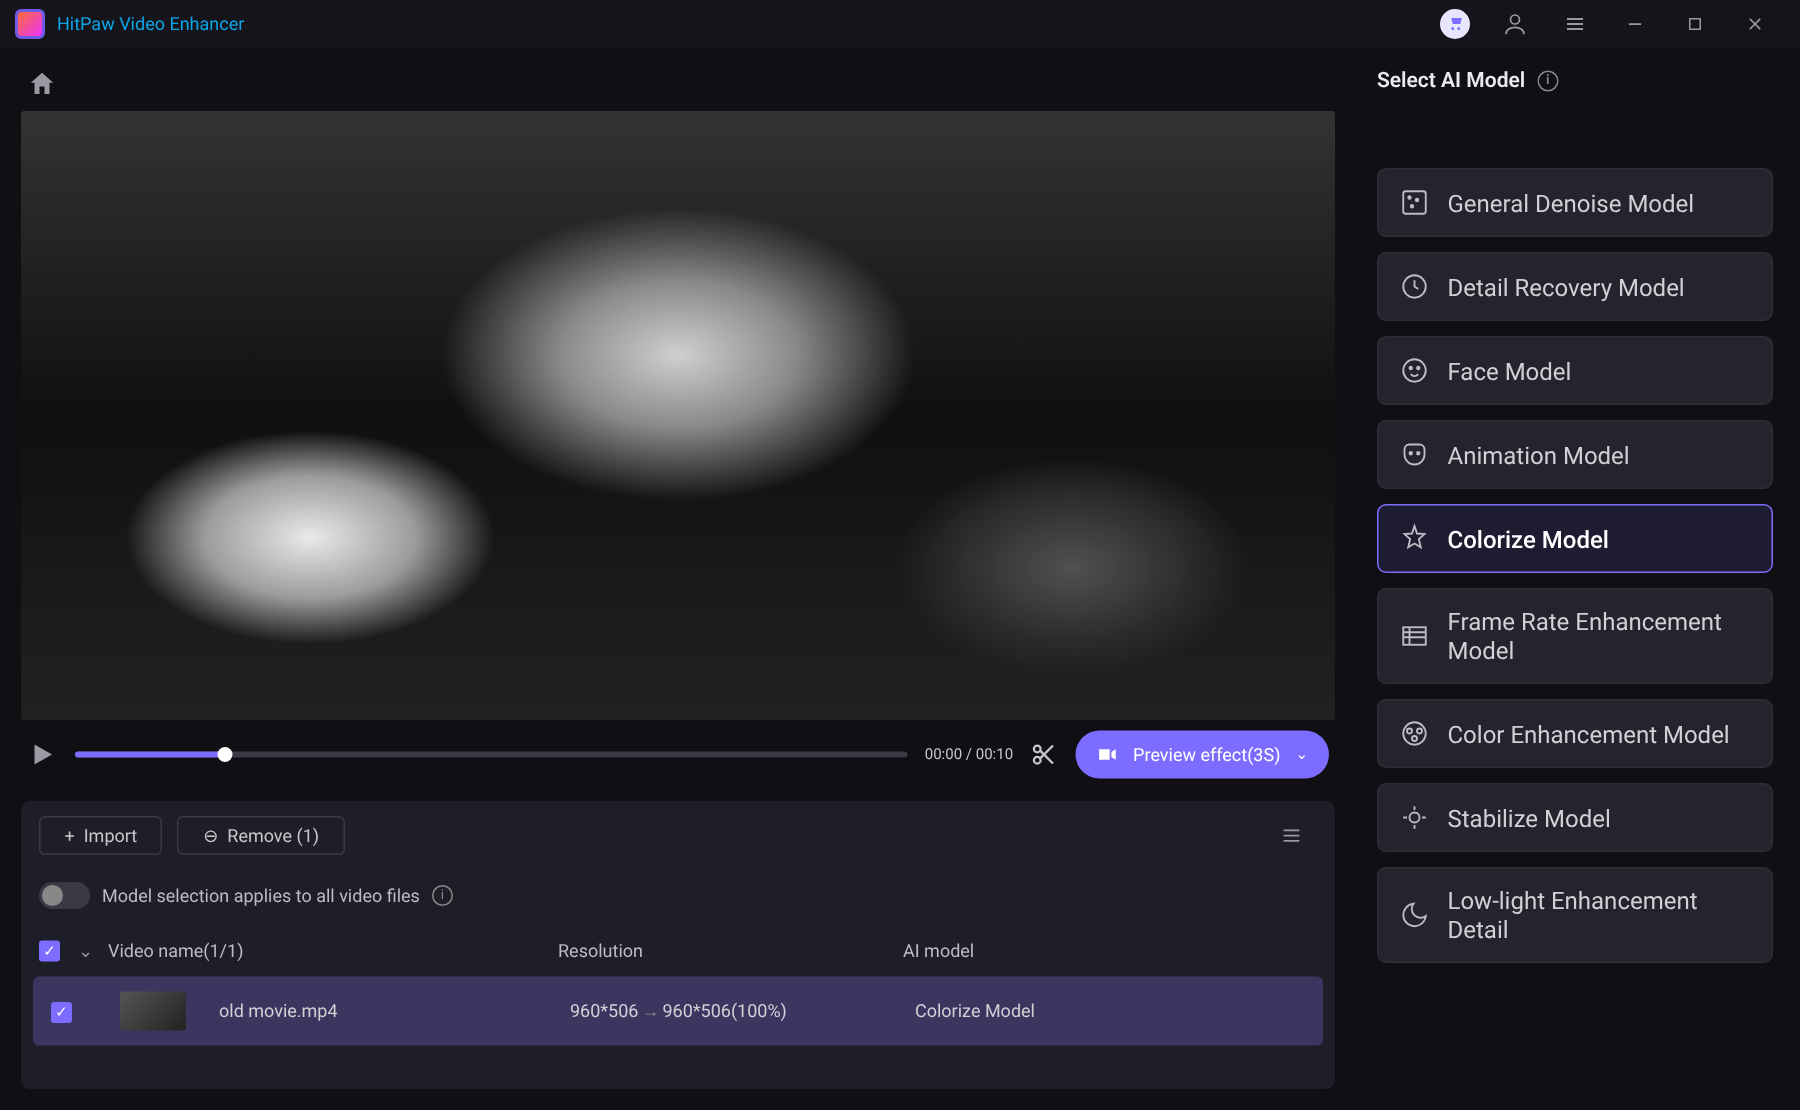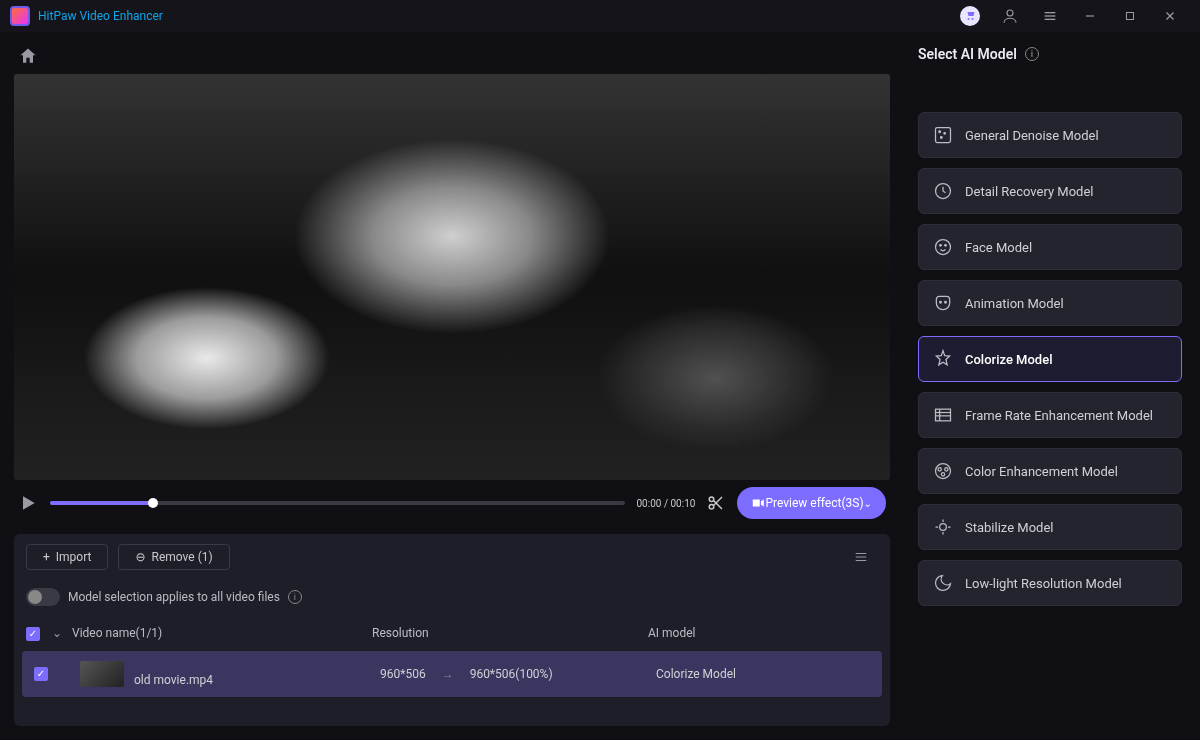--- a/index.html
+++ b/index.html
@@ -22,45 +22,45 @@
   radial-gradient(ellipse 15% 20% at 80% 75%, #555 0%, #333 60%, transparent 90%),
   linear-gradient(180deg,#3a3a3a 0%,#1a1a1a 50%,#2a2a2a 100%);
   filter:grayscale(100%) contrast(1.1); }
 .controls-row { display:flex; align-items:center; height:40px; padding:6px 4px 0 4px; gap:12px; }
 .play-btn { color:#9a9aa5; cursor:pointer; }
 .progress { flex:1; height:4px; background:#3a3a45; border-radius:2px; position:relative; }
 .progress-fill { position:absolute; left:0; top:0; height:100%; width:18%; background:#7c6cff; border-radius:2px; }
 .progress-thumb { position:absolute; left:18%; top:50%; width:10px; height:10px; background:#fff; border-radius:50%; transform:translate(-50%,-50%); }
 .time { font-size:10px; color:#c8c8cc; }
 .cut-icon { color:#c8c8cc; cursor:pointer; }
-.preview-btn { background:#7c6cff; color:#fff; border:none; border-radius:18px; height:32px; padding:0 14px; display:flex; align-items:center; gap:0; font-size:12px; cursor:pointer; }
+.preview-btn { background:#7c6cff; color:#fff; border:none; border-radius:18px; height:32px; padding:0 14px; display:flex; align-items:center; gap:10px; font-size:12px; cursor:pointer; }
 .preview-btn .chev { font-size:10px; }
 .file-panel { margin-top:14px; background:#1e1e28; border-radius:6px; flex:1; display:flex; flex-direction:column; overflow:hidden; }
 .file-toolbar { display:flex; align-items:center; gap:10px; padding:10px 12px; }
 .tool-btn { background:transparent; border:1px solid #3a3a45; color:#c8c8cc; font-size:12px; padding:5px 16px; border-radius:4px; display:flex; align-items:center; gap:6px; cursor:pointer; }
 .file-toolbar .flex-spacer { flex:1; }
 .hamburger { color:#9a9aa5; cursor:pointer; padding:0 8px; }
 .toggle-row { display:flex; align-items:center; padding:8px 12px 10px 12px; gap:8px; font-size:12px; color:#bcbcc5; }
 .toggle { width:34px; height:18px; background:#3a3a45; border-radius:10px; position:relative; cursor:pointer; }
 .toggle-knob { position:absolute; left:2px; top:2px; width:14px; height:14px; background:#888; border-radius:50%; }
 .info-icon { width:14px; height:14px; border:1px solid #888; border-radius:50%; display:inline-flex; align-items:center; justify-content:center; font-size:9px; color:#888; }
 .table-header { display:flex; align-items:center; padding:10px 12px; font-size:12px; color:#bcbcc5; }
 .col-check { width:26px; }
 .col-chev { width:20px; color:#9a9aa5; }
 .col-name { flex:0 0 300px; }
 .col-res { flex:0 0 230px; }
-.col-model { flex:1;margin-left:46px; }
+.col-model { flex:1; }
 .checkbox { width:14px; height:14px; background:#7c6cff; border-radius:2px; display:inline-flex; align-items:center; justify-content:center; color:#fff; font-size:10px; cursor:pointer; }
 .file-row { display:flex; align-items:center; padding:10px 12px; background:#3b3660; border-radius:4px; margin:0 8px; font-size:12px; color:#d0d0d5; }
 .thumb { width:44px; height:26px; background:linear-gradient(135deg,#555,#222); margin-right:10px; border-radius:2px; }
-.res-cell { display:flex; align-items:center; gap:16px; }
+.res-cell { display:flex; align-items:center; gap:2px; }
 .arrow { color:#888; }
 .right-title { font-size:14px; font-weight:600; color:#eaeaf0; display:flex; align-items:center; gap:8px; margin-bottom:14px; }
 .model-list { display:flex; flex-direction:column; gap:10px; flex:1; }
-.model-item { background:#24242e; border:1px solid #2e2e38; border-radius:6px; padding:12px 14px; display:flex; align-items:center; gap:12px; font-size:13px; color:#d0d0d5; cursor:pointer; }
+.model-item { background:#24242e; border:1px solid #2e2e38; border-radius:6px; padding:12px 14px; display:flex; align-items:center; gap:12px; font-size:16px; color:#d0d0d5; cursor:pointer; }
 .model-item.active { border:1.5px solid #7c6cff; background:#1e1c30; color:#fff; font-weight:500; }
 .model-icon { width:20px; height:20px; color:#bcbcc5; flex-shrink:0; }
 .export-row { display:flex; gap:8px; margin-top:14px; }
 .export-btn { flex:1; background:#7c6cff; color:#fff; border:none; border-radius:20px; height:38px; font-size:14px; font-weight:500; cursor:pointer; }
 .export-settings { width:42px; height:38px; background:#7c6cff; border:none; border-radius:20px; color:#fff; display:flex; align-items:center; justify-content:center; cursor:pointer; }
 svg { display:block; }
 </style>
 </head>
 <body>
 
@@ -175,21 +175,21 @@
       <div class="table-header">
         <span class="col-check"><span class="checkbox">✓</span></span>
         <span class="col-chev">⌄</span>
         <span class="col-name">Video name(1/1)</span>
         <span class="col-res">Resolution</span>
         <span class="col-model">AI model</span>
       </div>
       <div class="file-row">
         <span class="col-check"><span class="checkbox">✓</span></span>
         <span class="col-chev"></span>
-        <span class="col-name" style="display:flex;align-items:flex-end;">
+        <span class="col-name" style="display:flex;align-items:center;gap:12px;">
           <span class="thumb"></span>
           <span>old movie.mp4</span>
         </span>
         <span class="col-res res-cell">
           <span>960*506</span>
           <span class="arrow">→</span>
           <span>960*506(100%)</span>
         </span>
         <span class="col-model">Colorize Model</span>
       </div>
@@ -281,17 +281,17 @@
             </svg>
           </span>
           <span>Stabilize Model</span>
         </div>
         <div class="model-item">
           <span class="model-icon">
             <svg width="20" height="20" viewBox="0 0 24 24" fill="none" stroke="currentColor" stroke-width="1.5">
               <path d="M21 12.8A9 9 0 1111.2 3a7 7 0 009.8 9.8z"></path>
             </svg>
           </span>
-          <span>Low-light Resolution Model</span>
+          <span>Low-light Enhancement Detail</span>
         </div>
       </div>
   </div>
 </div>
 
 </body></html>

